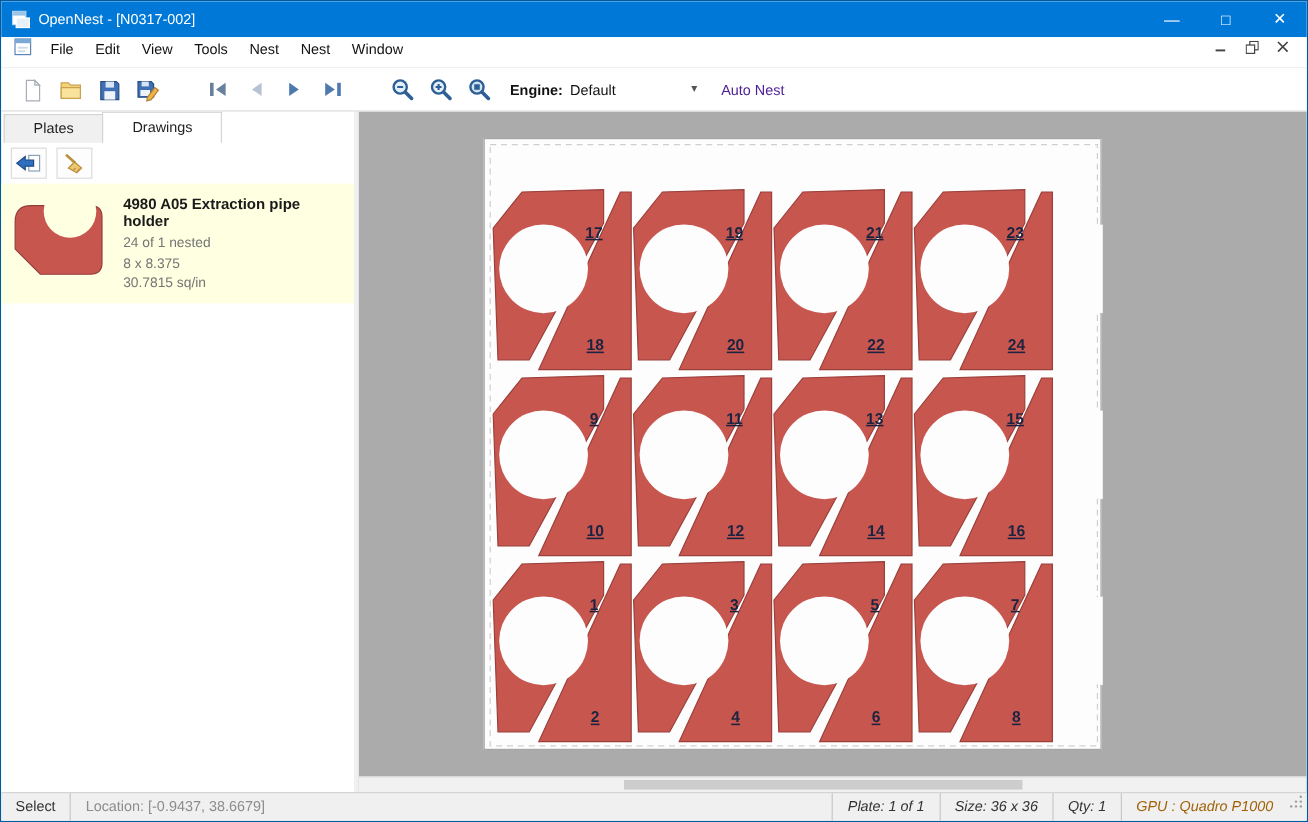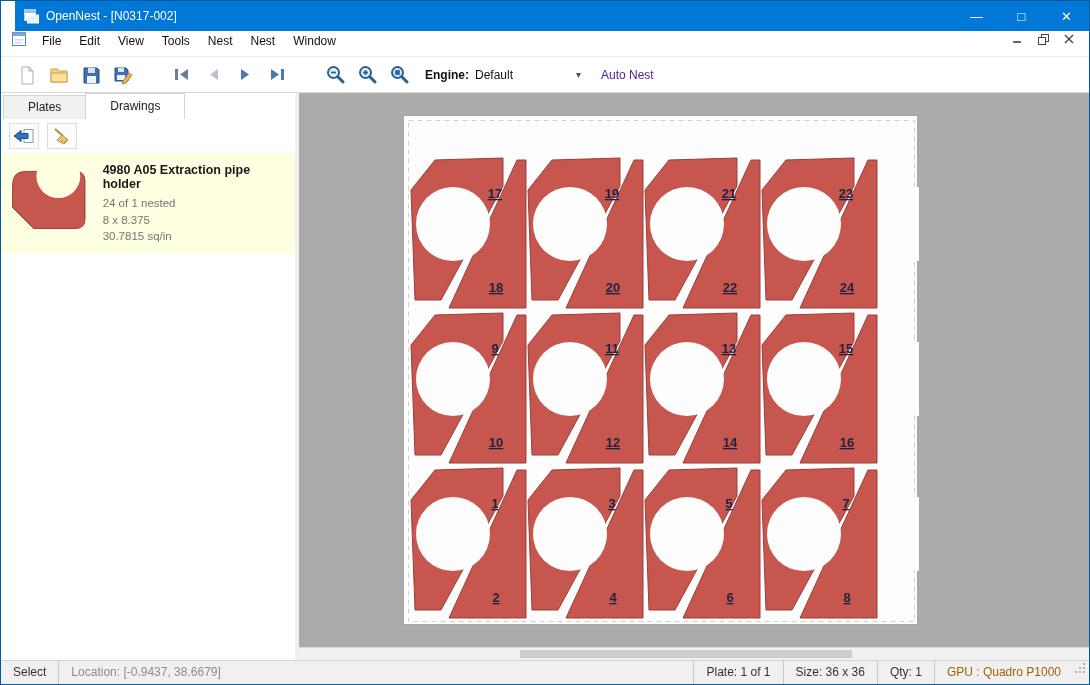--- a/index.html
+++ b/index.html
@@ -1,20 +1,20 @@
 <!DOCTYPE html>
 <html><head>
 <meta charset="utf-8">
 <style>
   * { margin:0; padding:0; box-sizing:border-box; }
   html,body { width:1090px; height:685px; font-family:"Liberation Sans","DejaVu Sans",sans-serif; }
   .window { width:1090px; height:685px; border:1px solid #005a9e; display:flex; flex-direction:column; background:#fff; overflow:hidden; }
 
   
-  .titlebar { height:30px; background:#0078D7; display:flex; align-items:center; padding-left:8px; flex:0 0 auto;margin-left:14px; }
+  .titlebar { height:30px; background:#0078D7; display:flex; align-items:center; padding-left:8px; flex:0 0 auto; }
   .app-icon { margin-right:7px; }
   .title { color:#fff; font-size:12px; }
   .win-controls { margin-left:auto; display:flex; height:30px; }
   .wbtn { width:45px; height:30px; color:#fff; font-size:13px; display:flex; align-items:center; justify-content:center; }
 
   
   .menubar { height:26px; background:#fff; display:flex; align-items:flex-start; padding:0 6px; border-bottom:1px solid #ececec; flex:0 0 auto; }
   .mdi-doc-icon { margin:0 6px 0 4px; }
   .menu-item { padding:3px 9px; font-size:12px; color:#111; }
   .mdi-controls { margin-left:auto; display:flex; align-items:center; gap:10px; padding-right:6px; }
@@ -59,21 +59,21 @@
 
   
   .h-scrollbar { position:absolute; left:0; right:0; bottom:0; height:13px; background:#f1f1f1; border-top:1px solid #dcdcdc; }
   .h-thumb { position:absolute; left:28%; width:42%; top:2px; bottom:2px; background:#cdcdcd; }
 
   
   .statusbar { height:24px; background:#f0f0f0; border-top:1px solid #d4d4d4; display:flex; align-items:center; font-size:12px; color:#333; flex:0 0 auto; }
   .sb-cell { padding:0 12px; height:24px; line-height:23px; white-space:nowrap; }
   .sb-select { border-right:1px solid #c8c8c8; }
   .sb-loc { color:#8c8c8c; }
-  .sb-right { margin-left:auto; display:flex; align-items:center; height:24px; }
+  .sb-right { margin-left:auto; display:flex; align-items:center; height:24px;font-style:italic; }
   .sep { border-left:1px solid #c8c8c8; }
   .grip { width:16px; height:24px; position:relative; }
 </style>
 </head>
 <body>
 
 <div class="window">
 
   <div class="titlebar">
     <svg class="app-icon" width="16" height="16" viewBox="0 0 16 16">

